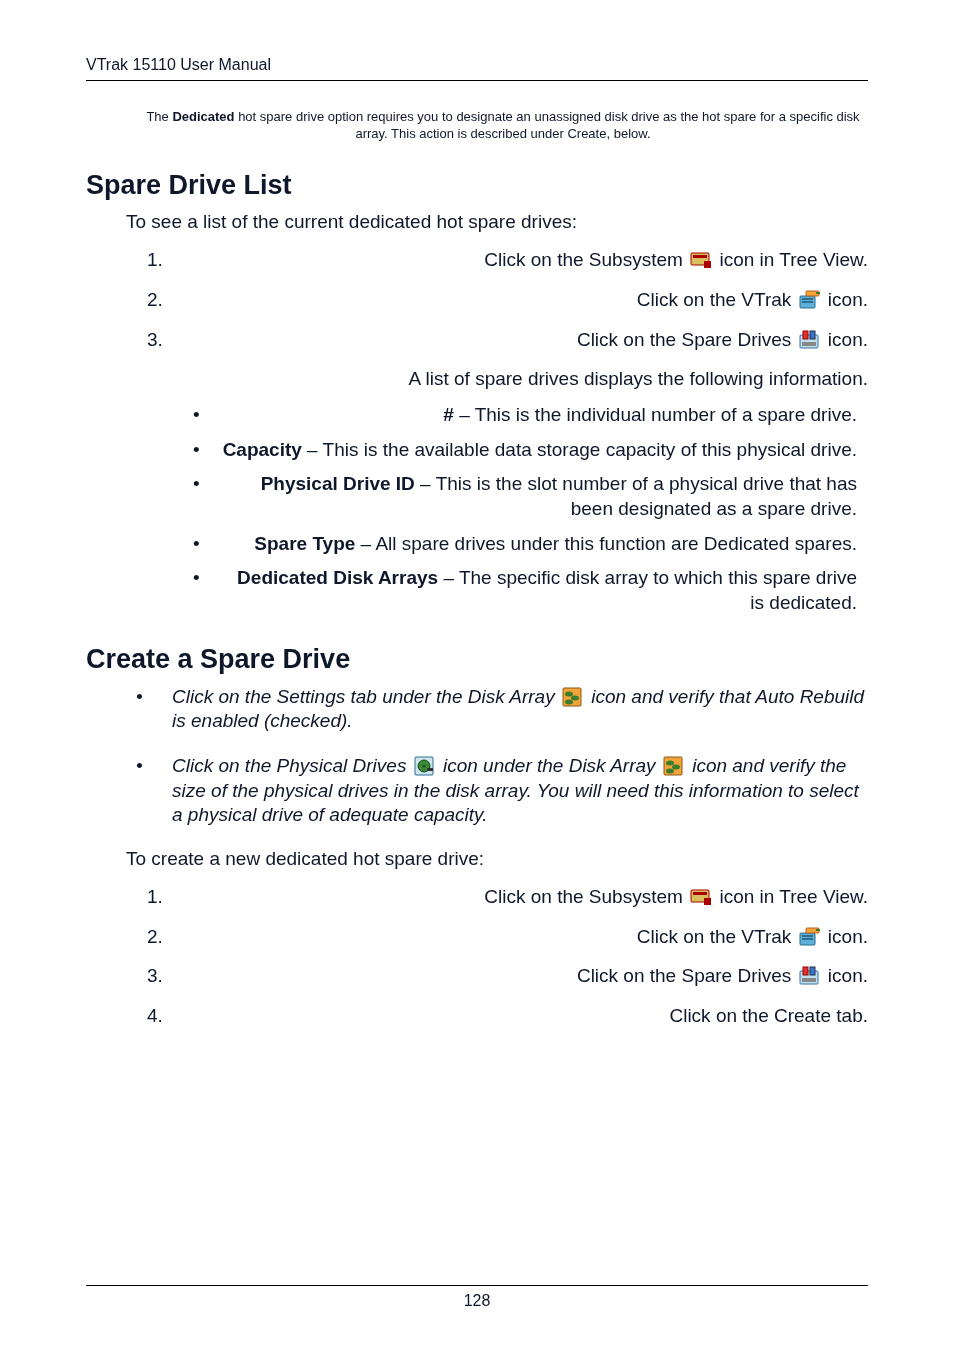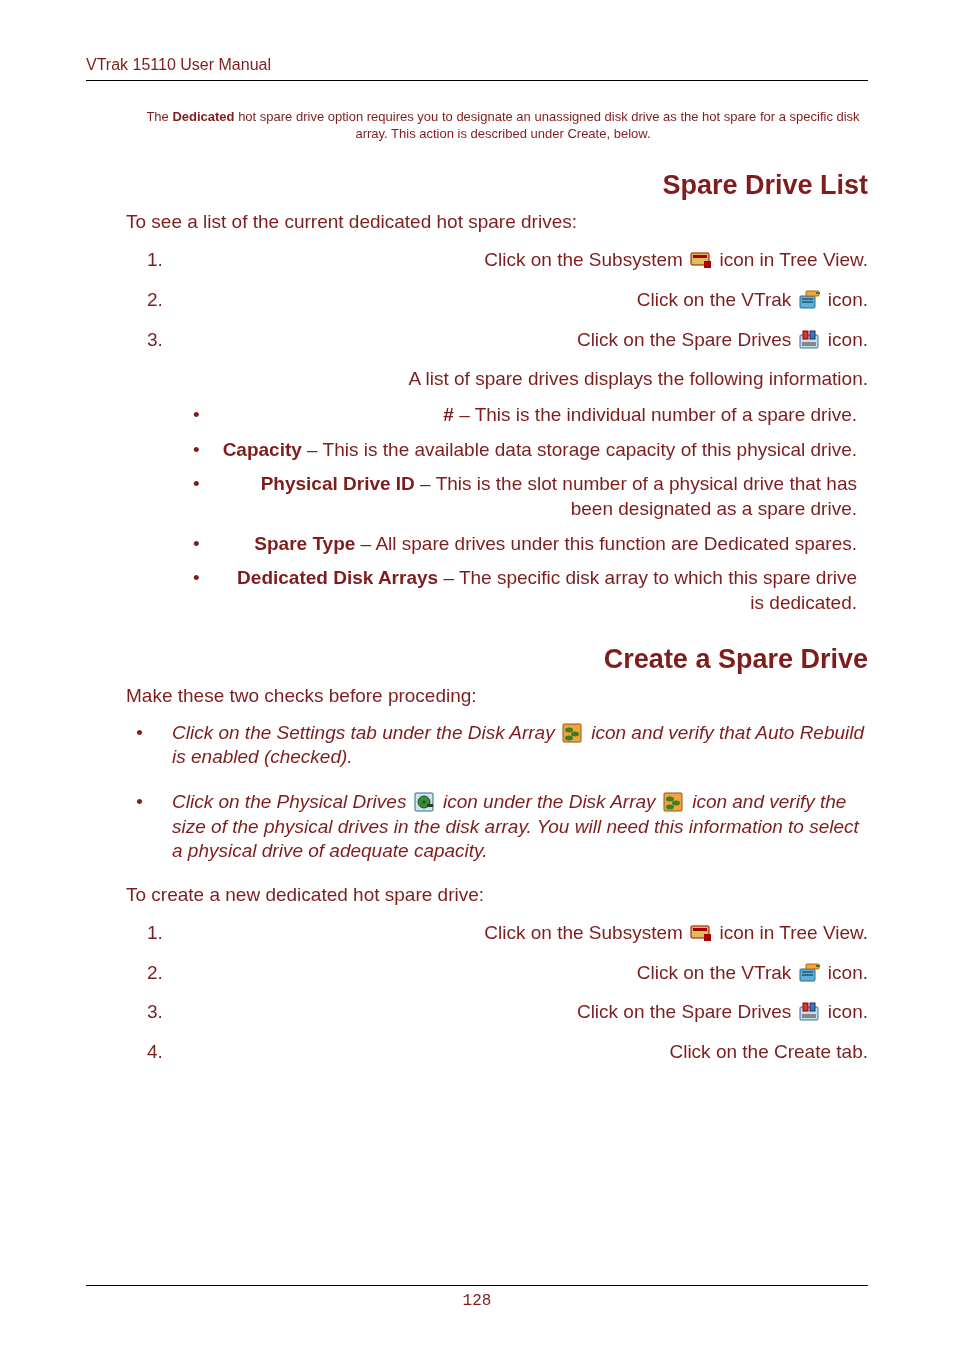--- a/index.html
+++ b/index.html
@@ -7,21 +7,21 @@
     padding: 0;
     background: #fff;
     width: 954px;
   }
   .page {
     width: 954px;
     min-height: 1352px;
     box-sizing: border-box;
     padding: 56px 86px 0 86px;
     font-family: Arial, Helvetica, sans-serif;
-    color: #7f1d1d;
+    color: #0f172a;
     position: relative;
   }
   .running-head {
     font-size: 16px;
     margin-bottom: 6px;
   }
   .head-rule {
     border: none;
     border-top: 1.5px solid #000;
     margin: 0 0 28px 0;
@@ -29,21 +29,20 @@
   .body-text {
     font-size: 13px;
     line-height: 1.28;
     margin-left: 52px;
     text-align: center;
   }
   .h2 {
     font-size: 27px;
     font-weight: bold;
     margin: 28px 0 10px 0;
-    text-align: right;
   }
   .intro {
     font-size: 19px;
     margin: 0 0 14px 40px;
   }
   ol.steps {
     list-style: decimal;
     margin: 0 0 0 40px;
     padding-left: 42px;
     font-size: 19px;
@@ -104,21 +103,20 @@
     width: 22px;
     height: 20px;
     vertical-align: -4px;
     margin: 0 2px;
   }
   .footer {
     position: absolute;
     bottom: 42px;
     left: 86px;
     right: 86px;
-    font-family: Liberation Mono, monospace;
   }
   .foot-rule {
     border: none;
     border-top: 1.5px solid #000;
     margin: 0 0 6px 0;
   }
   .page-num {
     text-align: center;
     font-size: 16px;
   }
@@ -195,21 +193,20 @@
           <li><span class="b">Capacity</span><span> – This is the available data storage capacity of this physical drive.</span></li>
           <li><span class="b">Physical Drive ID</span><span> – This is the slot number of a physical drive that has been designated as a spare drive.</span></li>
           <li><span class="b">Spare Type</span><span> – All spare drives under this function are Dedicated spares.</span></li>
           <li><span class="b">Dedicated Disk Arrays</span><span> – The specific disk array to which this spare drive is dedicated.</span></li>
         </ul>
       </div>
     </li>
   </ol>
 
   <h2 class="h2">Create a Spare Drive</h2>
-  <p class="intro">Make these two checks before proceding:</p>
 
   <ul class="checks">
     <li>
       <span>Click on the Settings tab under the Disk Array </span><span class="icon"><svg viewBox="0 0 22 20">
             <use href="#ico-disk-array"></use>
           </svg></span><span> icon and verify that Auto Rebuild is enabled (checked).</span>
     </li>
     <li>
       <span>Click on the Physical Drives </span><span class="icon"><svg viewBox="0 0 22 20">
             <use href="#ico-physical-drives"></use>

